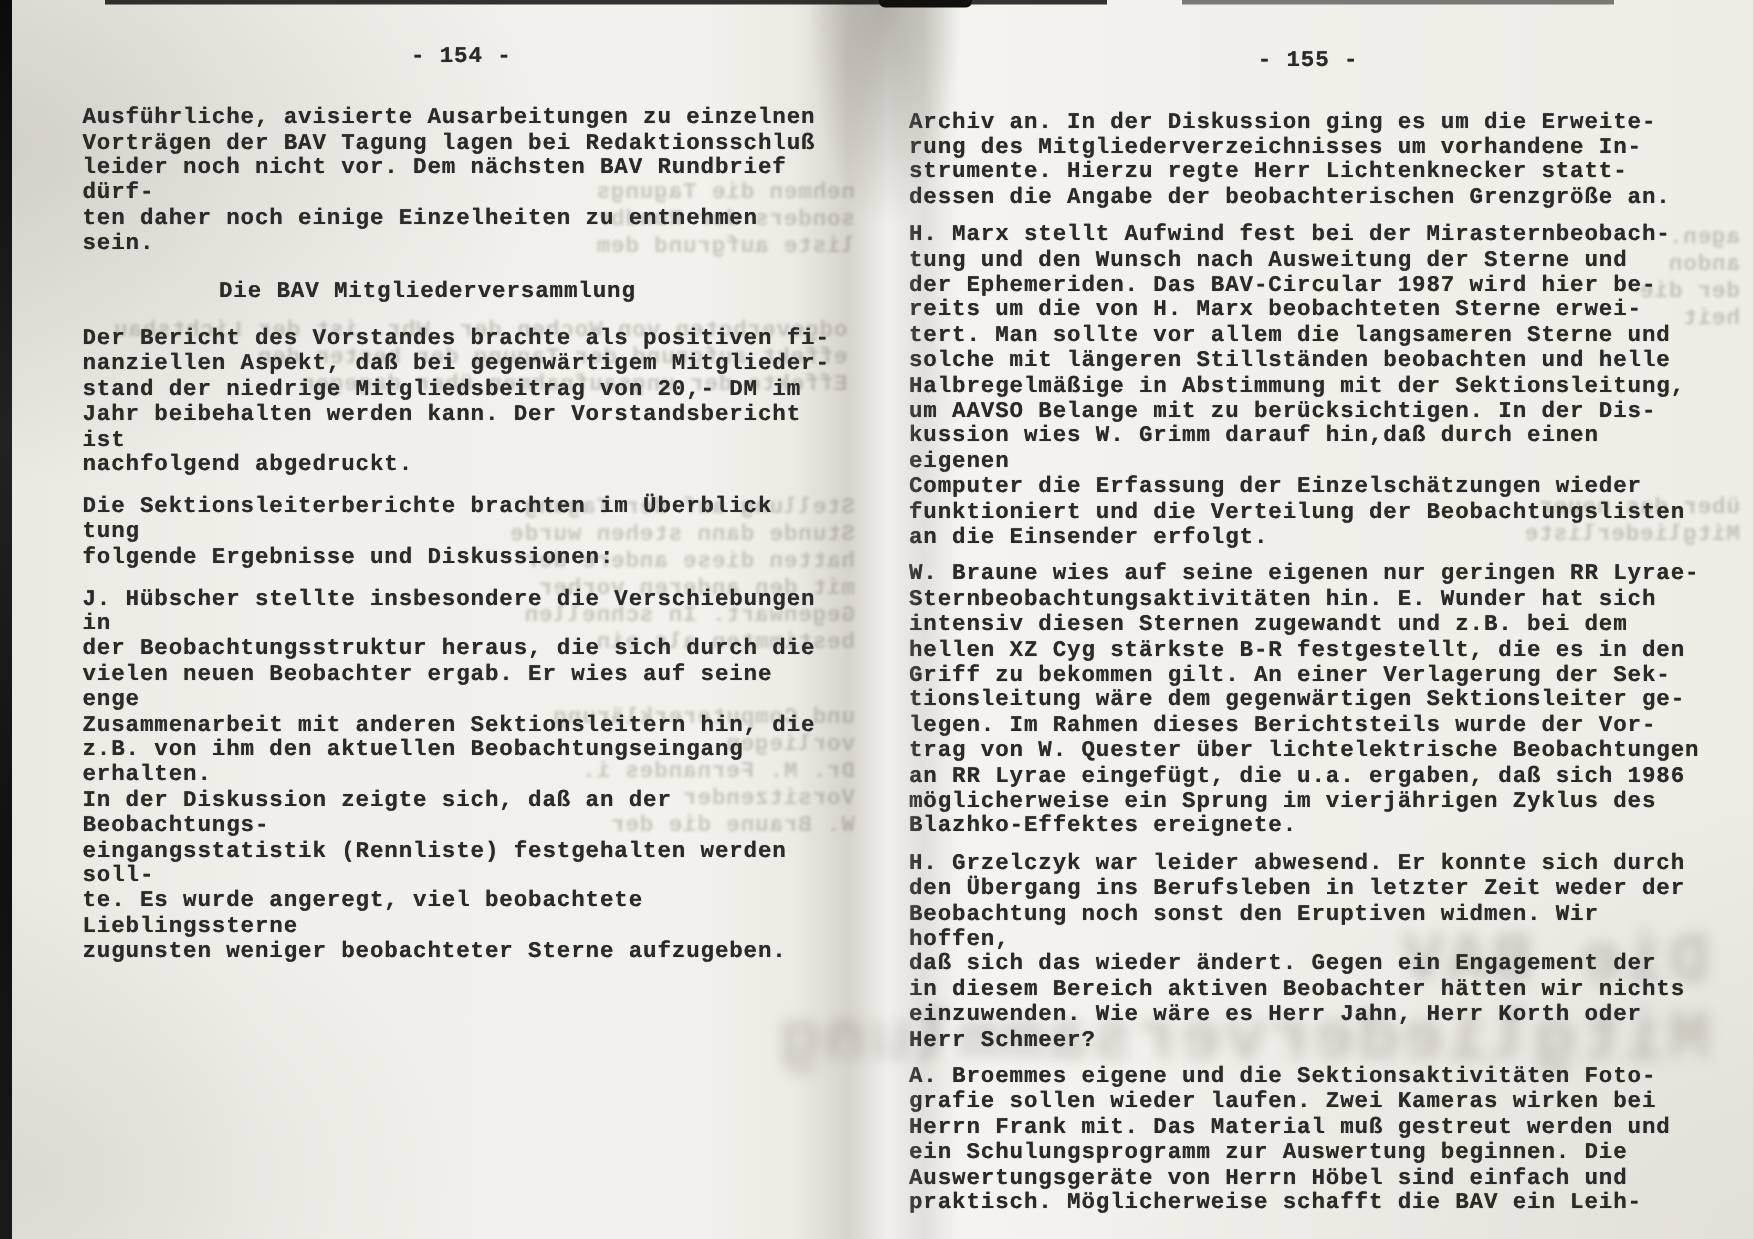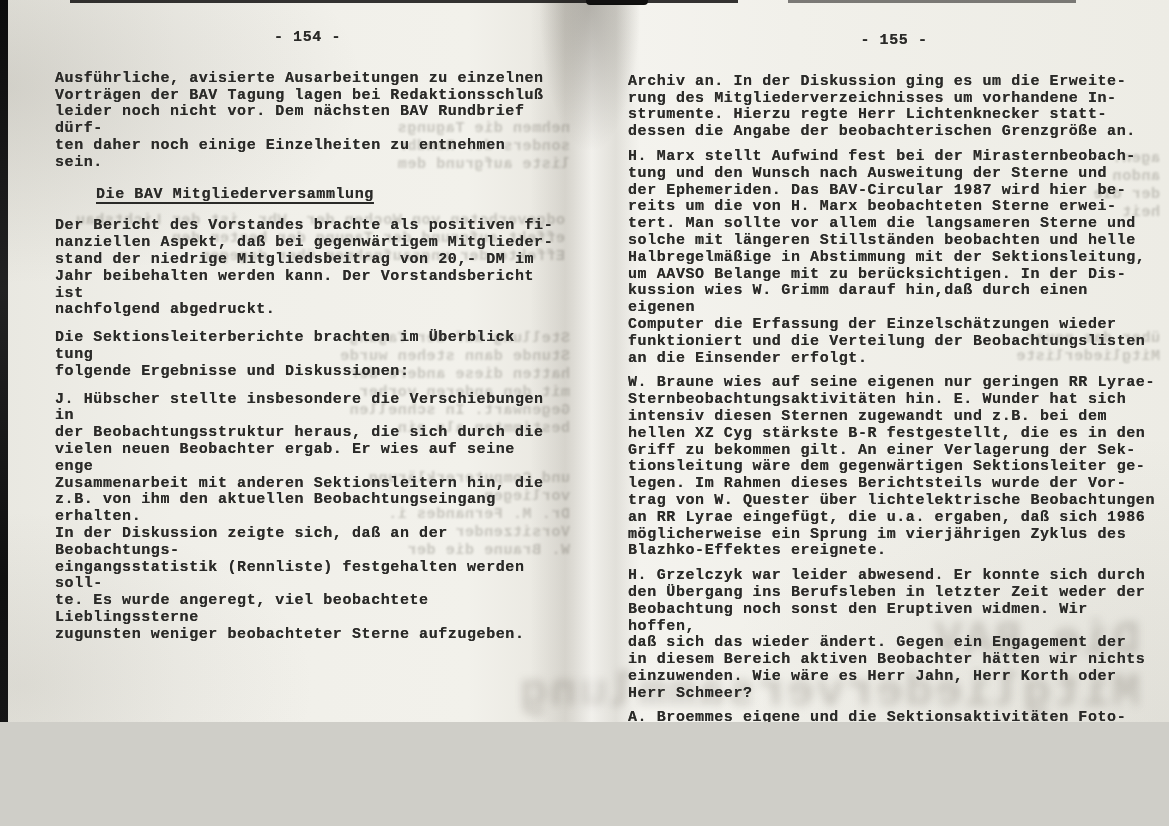--- a/index.html
+++ b/index.html
@@ -2,21 +2,21 @@
 <html><head>
 <meta charset="utf-8">
 <style>
   html,body{margin:0;padding:0;}
   body{
     width:1169px;height:826px;overflow:hidden;
     background:#cfcec8;
     font-family:"Liberation Mono","DejaVu Sans Mono",monospace;
   }
   .scan{
-    position:relative;width:1169px;height:722px;overflow:hidden;
+    position:relative;width:1169px;height:826px;overflow:hidden;
     background:
       radial-gradient(ellipse at 0% 12%, rgba(115,110,100,0.20), rgba(115,110,100,0) 22%),
       radial-gradient(ellipse at 2% 95%, rgba(115,110,100,0.12), rgba(115,110,100,0) 18%),
       radial-gradient(ellipse at 100% 100%, rgba(115,110,100,0.10), rgba(115,110,100,0) 28%),
       linear-gradient(90deg,#e9e8e1 0%,#f0efe9 15%,#f2f1eb 40%,#e7e5de 49%,#f4f3ee 54%,#f1f0ea 68%,#edece5 100%);
   }
   
   .edge-left{position:absolute;left:0;top:0;width:8px;height:826px;
     background:linear-gradient(180deg,#0b0b0b,#222 35%,#101010 70%,#1a1a1a);}
   .edge-top-a{position:absolute;left:70px;top:0;width:668px;height:3px;background:rgba(18,17,16,0.85);}
@@ -25,25 +25,25 @@
     background:linear-gradient(90deg,rgba(70,64,54,0) 0%,rgba(70,64,54,0.11) 32%,rgba(255,255,255,0.30) 56%,rgba(70,64,54,0.09) 78%,rgba(70,64,54,0) 100%);}
   .gutter-top{position:absolute;left:540px;top:0;width:100px;height:150px;pointer-events:none;
     background:radial-gradient(ellipse at 50% 0%,rgba(75,70,60,0.38),rgba(75,70,60,0) 72%);}
   .gutter-top-blob{position:absolute;left:586px;top:0;width:62px;height:5px;background:#0f0f0e;border-radius:0 0 4px 4px;}
 
   
   .page{position:absolute;color:#2a2a28;font-size:15px;line-height:16.8px;
     font-weight:700;letter-spacing:0.58px;
     text-shadow:0 0 0.5px rgba(45,43,40,0.75);}
   .page-left{left:55px;top:30px;width:505px;}
-  .page-right{left:628px;top:33px;width:532px;}
+  .page-right{left:606px;top:33px;width:532px;}
   .page-num{text-align:center;margin:0 0 24px 0;}
   .para{white-space:pre-wrap;margin:0 0 11px 0;}
   .page-right .para{margin-bottom:8px;}
-  .section-heading{margin:15px 0 15px 41px;text-decoration:underline;
+  .section-heading{margin:15px 0 15px 91px;
     text-underline-offset:4px;text-decoration-thickness:1.8px;white-space:pre;}
 
   
   .ghost{position:absolute;font-weight:700;font-size:15px;line-height:18px;
     letter-spacing:0.6px;color:rgba(104,99,89,0.30);filter:blur(1.1px);
     transform:scaleX(-1);white-space:pre-line;pointer-events:none;}
   .ghost-big{font-size:46px;line-height:52px;font-weight:800;
     color:rgba(112,107,97,0.30);filter:blur(4.5px);letter-spacing:2px;}
 </style>
 </head>

